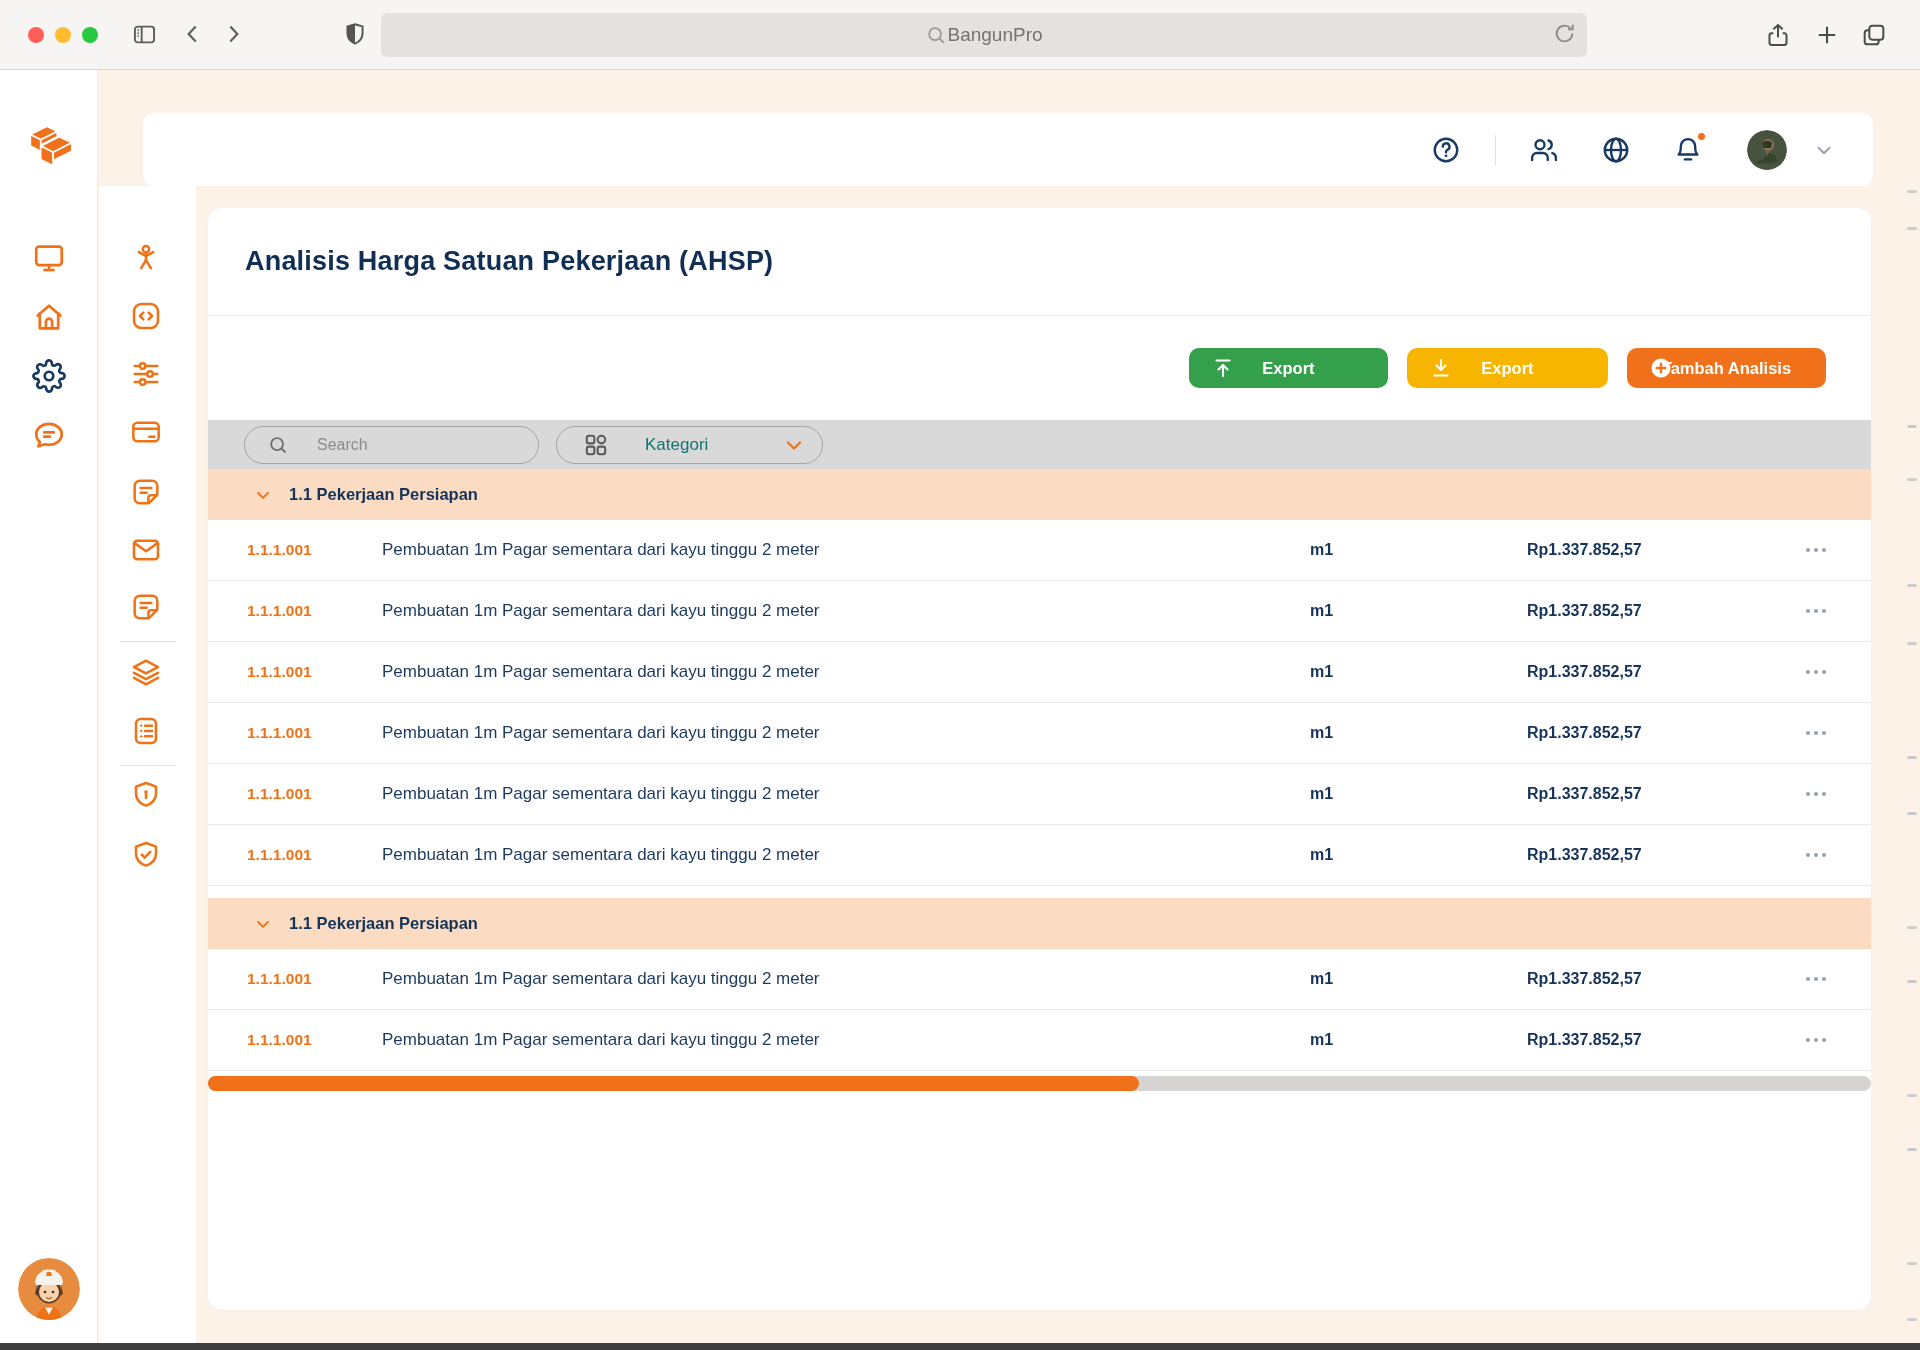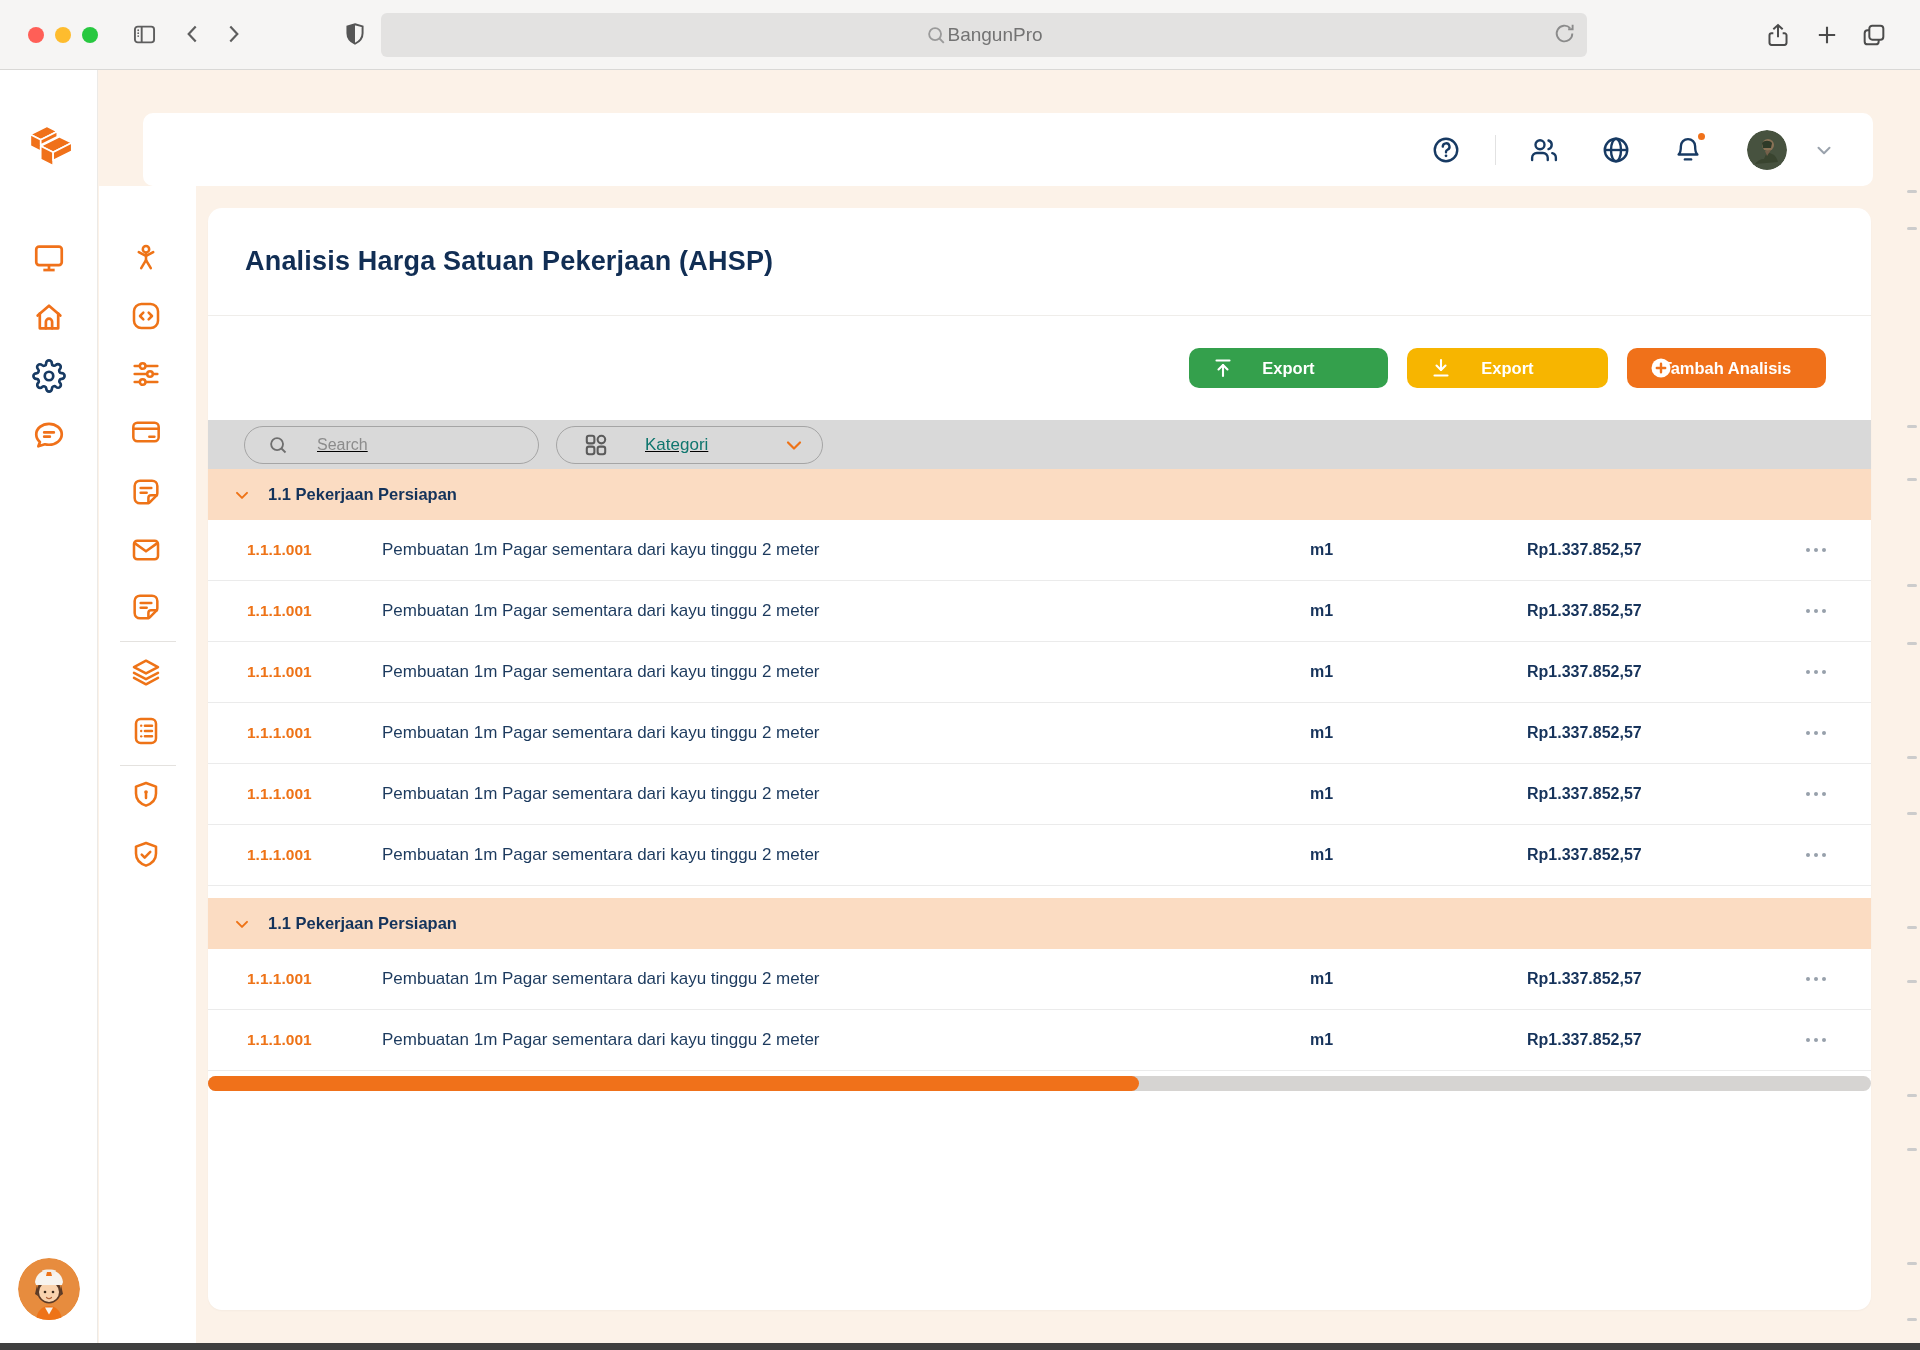--- a/index.html
+++ b/index.html
@@ -39,37 +39,37 @@
   .title-block { height:108px; border-bottom:1px solid #EFEDEA; display:flex; align-items:center; padding-left:37px; }
   .title-block h1 { font-size:27px; font-weight:700; color:#112E54; letter-spacing:.2px; }
 
   .toolbar { height:104px; display:flex; align-items:center; justify-content:flex-end; gap:19px; padding-right:45px; }
   .btn { position:relative; height:40px; border:none; border-radius:10px; color:#fff; font-size:16.5px; font-weight:600; font-family:inherit; display:flex; align-items:center; justify-content:center; cursor:pointer; }
   .btn .b-ico { position:absolute; left:22px; top:50%; transform:translateY(-50%); }
   .btn-export { width:199px; background:#34A04C;text-align:right; }
   .btn-import { width:201px; background:#F7B500; }
   .btn-add    { width:199px; background:#F0711A; }
 
-  .filter-band { height:49px; background:#D9D9D9; display:flex; align-items:center;text-decoration:underline; }
+  .filter-band { height:49px; background:#D9D9D9; display:flex; align-items:center; }
   .pill { height:38px; border:1.6px solid #A5A5A5; border-radius:19px; display:flex; align-items:center; background:transparent; }
   .pill-search { margin-left:36px; width:295px; }
   .pill-search .s-ico { margin-left:22px; color:#6F6F6F; }
   .pill-search input { border:none; outline:none; background:transparent; margin-left:28px; width:200px; font-size:16px; color:#555; font-family:inherit; }
   .pill-search input::placeholder { color:#8C8C8C; }
   .pill-cat { margin-left:17px; width:267px; padding:0 16px 0 26px; cursor:pointer; }
   .pill-cat .g-ico { color:#5B5B5B; }
   .pill-cat .cat-label { margin-left:36px; font-size:17px; color:#0f766e; }
   .pill-cat .c-caret { margin-left:auto; color:#EE7317; }
 
   .grid-cols { display:grid; grid-template-columns:135px 918px 227px 266px 1fr; padding:0 43px 0 39px; align-items:center; }
   .table-head { height:87px; }
   .table-head span { font-size:15px; font-weight:700; color:#1A3A60; }
   .table-head .h-aksi { text-align:right; }
 
-  .t-group { height:51px; background:#FBDCC2; display:flex; align-items:center; padding-left:24px; cursor:pointer; }
+  .t-group { height:51px; background:#FBDCC2; display:flex; align-items:center; padding-left:45px; cursor:pointer; }
   .t-group + .t-group, .t-row + .t-group { margin-top:0; }
   .t-group.gap { margin-top:12px; }
   .g-caret { color:#EE7317; background:none; border:none; display:flex; }
   .g-label { margin-left:16px; font-size:16.5px; font-weight:700; color:#14335B; }
 
   .t-row { height:61px; border-bottom:1px solid #EBEBEB; }
   .c-code { font-size:15.5px; font-weight:600; color:#EE7317; }
   .c-name { font-size:17px; font-weight:500; color:#1C3A5E; }
   .c-unit { font-size:16px; font-weight:600; color:#16335B; padding-left:10px; }
   .c-price{ font-size:16px; font-weight:600; color:#16335B; }

